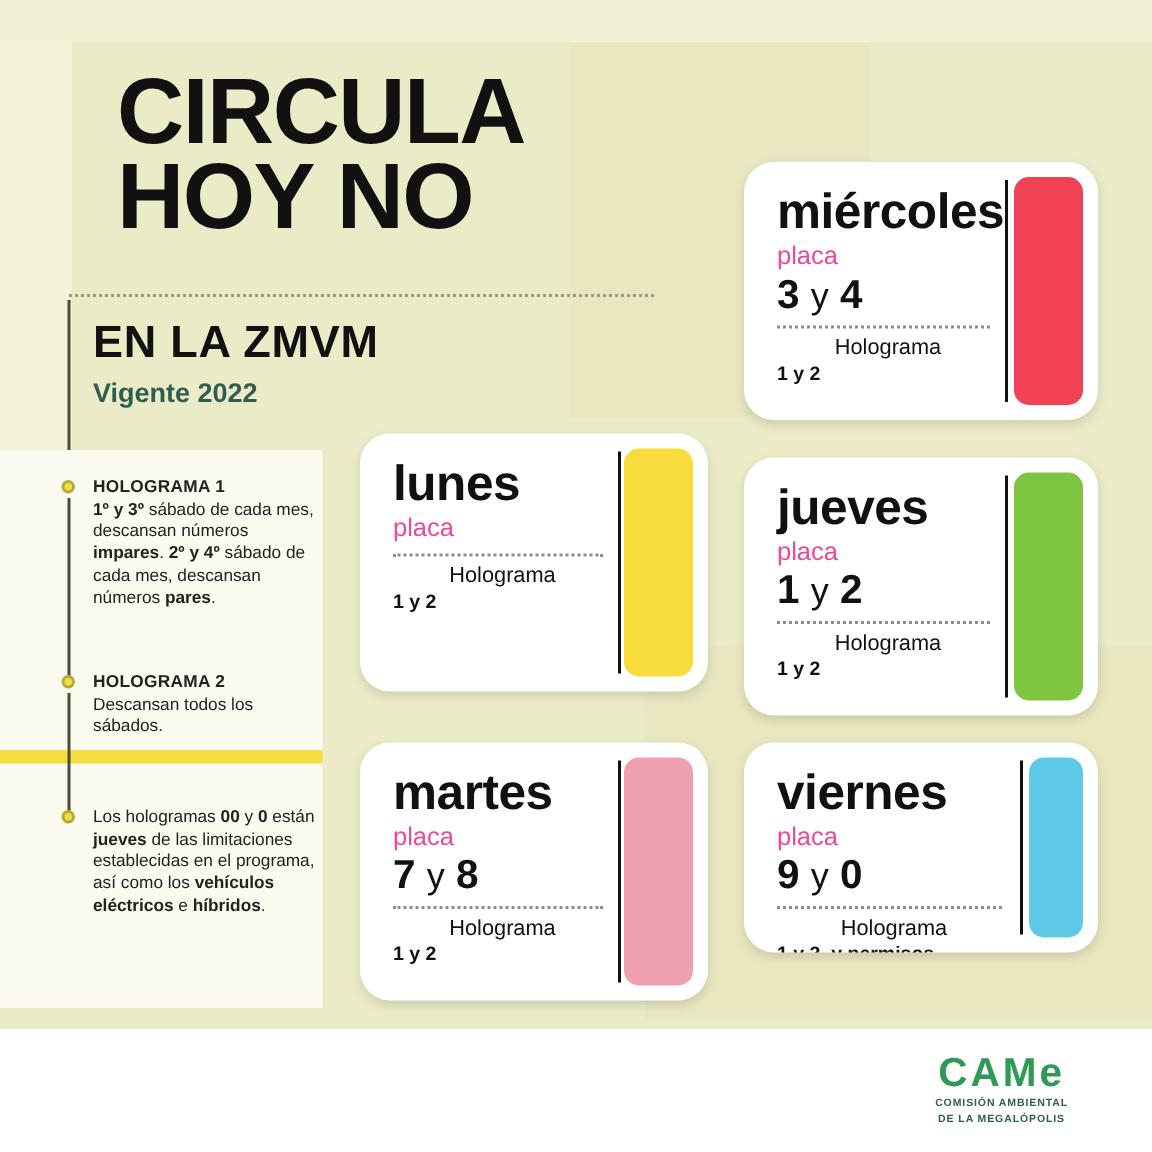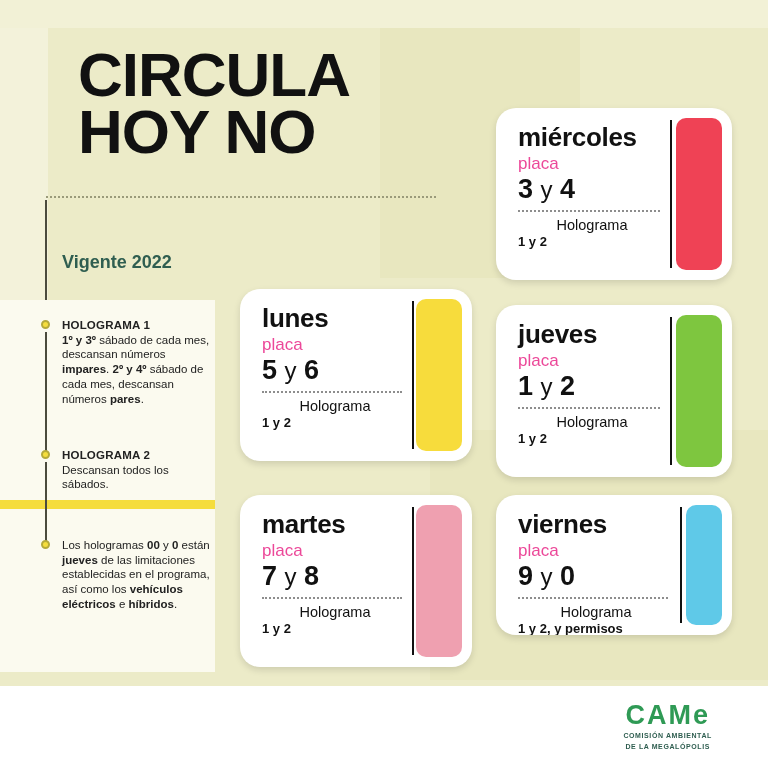--- a/index.html
+++ b/index.html
@@ -120,21 +120,21 @@
   }
   .color-bar {
     position: absolute; top: 10px; bottom: 10px; right: 10px;
     width: 46px; border-radius: 10px;
   }
   .sep-line {
     position: absolute; top: 12px; bottom: 12px;
     width: 2px; background: #111111;
   }
   .day-name {
-    font-size: 26px; font-weight: bold; color: #111111; line-height: 1.0;
+    font-size: 33px; font-weight: bold; color: #111111; line-height: 1.0;
     letter-spacing: -0.3px;
   }
   .placa-label {
     font-size: 17px; color: #ec4899; margin-top: 4px;
   }
   .placa-nums {
     font-size: 27px; font-weight: bold; color: #111111; margin-top: 1px;
     line-height: 1.05;
   }
   .placa-nums .y { font-weight: normal; font-size: 24px; }
@@ -170,20 +170,21 @@
   <div class="bg-block-c"></div>
   <div class="bg-bottom"></div>
 
   <div class="title">
     <span>CIRCULA</span>
     <span>HOY NO</span>
   </div>
 
   <div class="vdot-top"></div>
   <div class="dotted-rule"></div>
+  <div class="subtitle">EN LA ZMVM</div>
   <div class="vigente">Vigente 2022</div>
 
   <div class="notes-panel"></div>
   <div class="notes-yellow-bar"></div>
 
   <div class="bullet" id="bullet1"></div>
   <div class="vline" id="vline1"></div>
   <div class="note" id="note1">
     <div class="head">HOLOGRAMA 1</div>
     <div><b>1º y 3º</b> sábado de cada mes, descansan números <b>impares</b>. <b>2º y 4º</b> sábado de cada mes, descansan números <b>pares</b>.</div>
@@ -215,25 +216,20 @@
       <div class="holo-nums">1 y 2</div>
     </div>
     <div class="sep-line" style="left:174px;"></div>
     <div class="color-bar" style="background: rgb(239, 66, 85);"></div>
   </div>
 
   <div class="card" id="card-lunes" style="left:240px; top:289px; width:232px; height:172px;">
     <div class="card-inner" style="width:168px;">
       <div class="day-name">lunes</div>
       <div class="placa-label">placa</div>
-      <div class="placa-nums">
-        <span>5</span>
-        <span class="y">y</span>
-        <span>6</span>
-      </div>
       <div class="dotted-sm" style="width:140px;"></div>
       <div class="holo-label">Holograma</div>
       <div class="holo-nums">1 y 2</div>
     </div>
     <div class="sep-line" style="left:172px;"></div>
     <div class="color-bar" style="background: rgb(247, 220, 60);"></div>
   </div>
 
   <div class="card" id="card-jueves" style="left:496px; top:305px; width:236px; height:172px;">
     <div class="card-inner" style="width:170px;">

